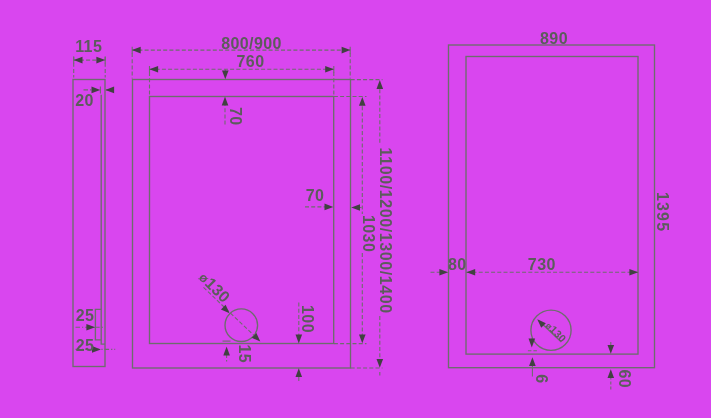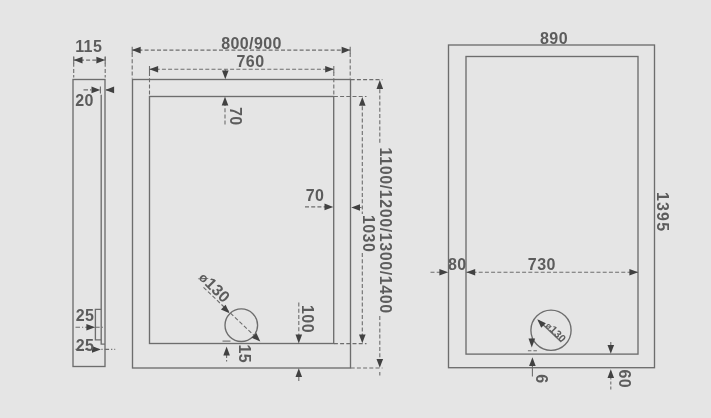--- a/index.html
+++ b/index.html
@@ -1,16 +1,16 @@
 <!DOCTYPE html>
 <html><head>
 <meta charset="utf-8">
 <style>
 html,body{margin:0;padding:0;background:#ffffff;}
-#stage{position:relative;width:711px;height:418px;background:#e5e5e5;overflow:hidden;}
+#stage{position:relative;width:711px;height:418px;background:#d946ef;overflow:hidden;}
 svg{display:block;}
 text{font-family:"Liberation Sans",sans-serif;font-weight:bold;fill:#5c5c5c;}
 .d{font-size:16px;letter-spacing:0.4px;}
 </style>
 </head>
 <body>
 <div id="stage">
 <svg width="711" height="418" viewBox="0 0 711 418">
 <defs>
 <g id="ah">

